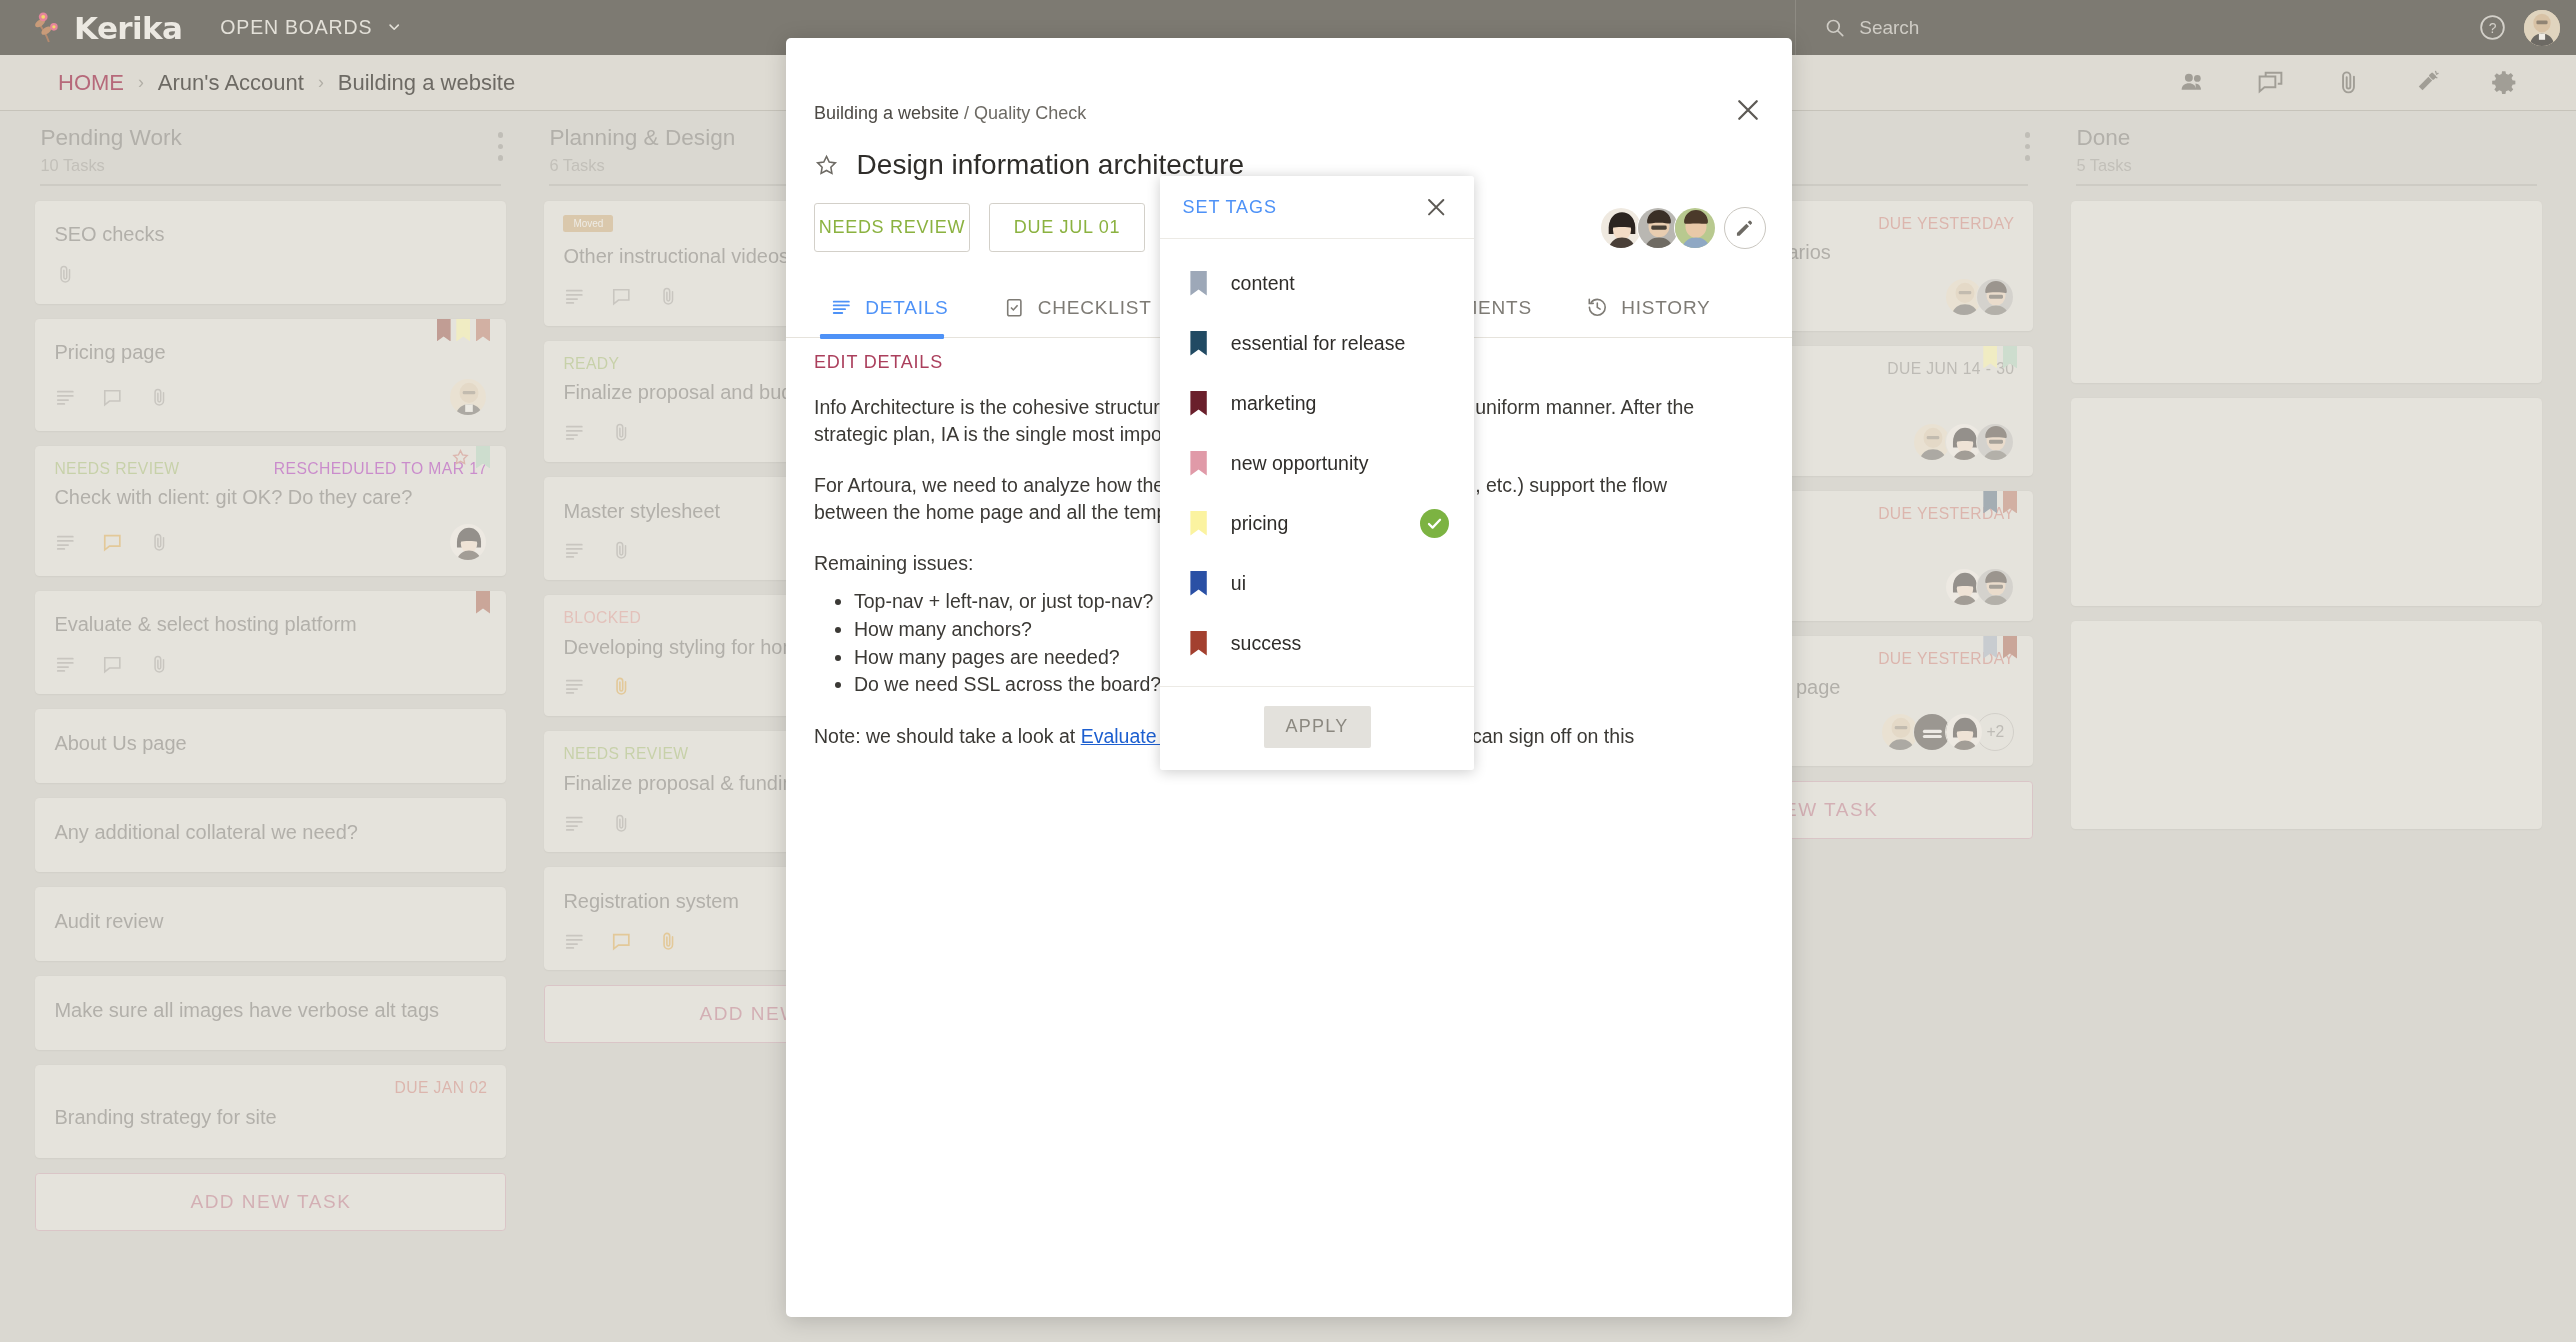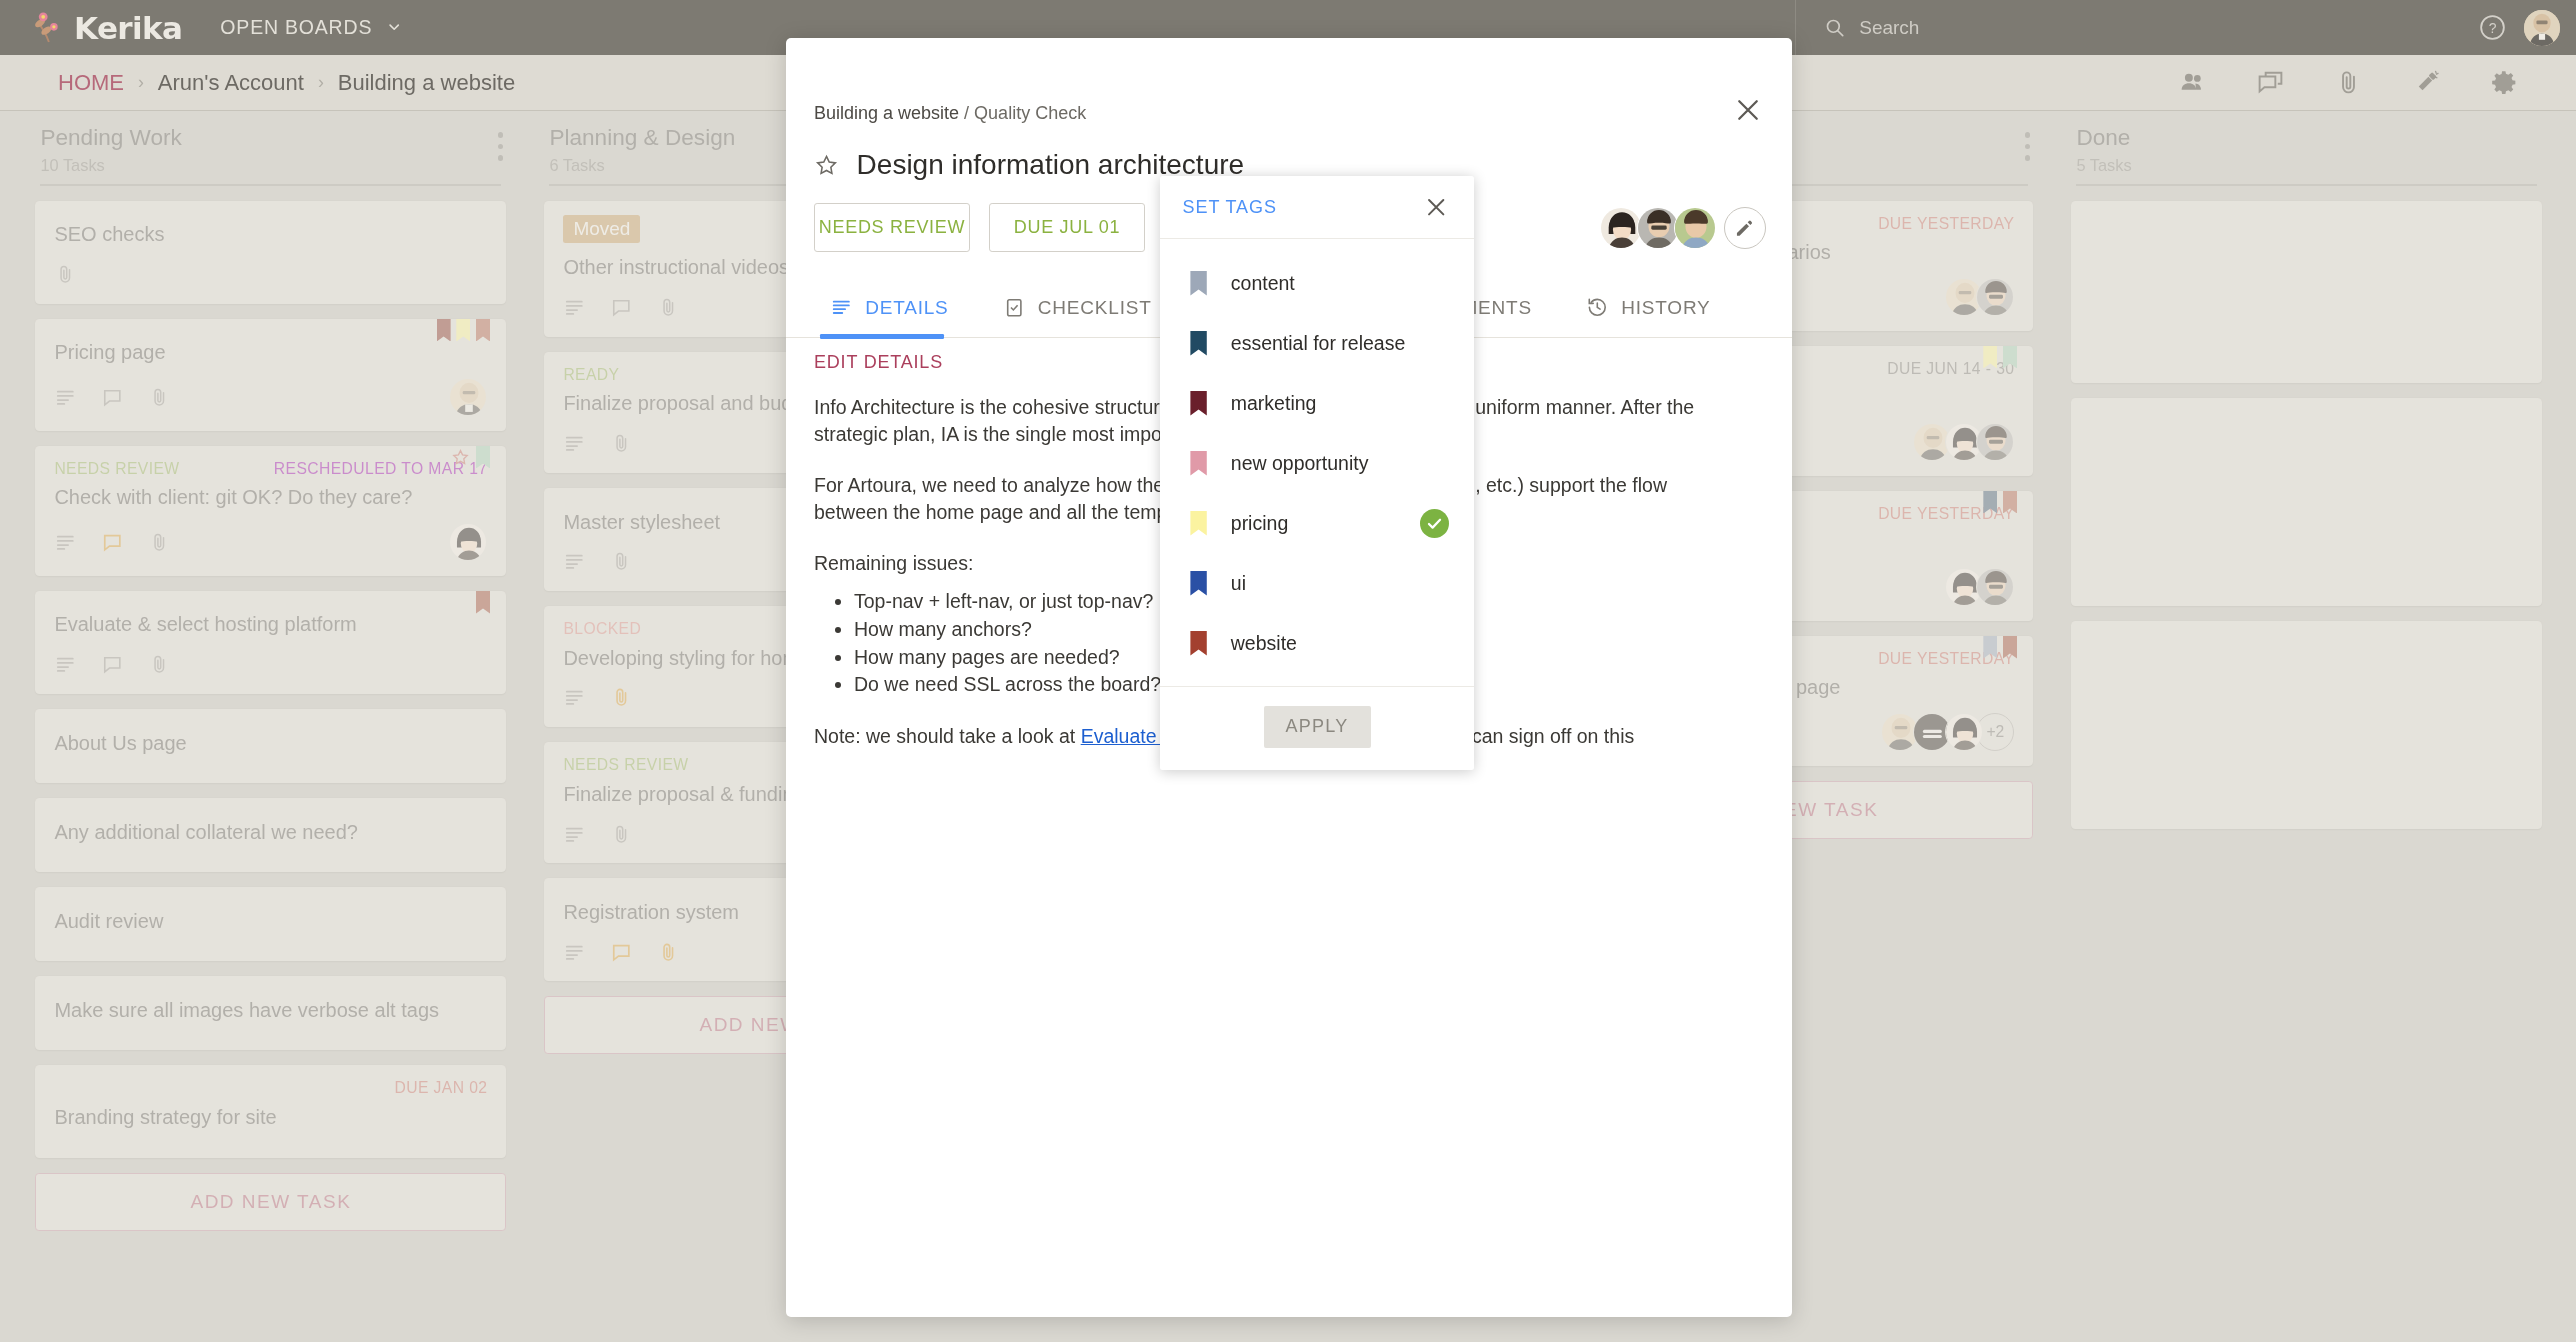--- a/index.html
+++ b/index.html
@@ -101,21 +101,21 @@
     margin-left: -6.3px; border: 1.3px solid #dedbd3; position: relative;
   }
   .av:first-child { margin-left: 0; }
   .avplus {
     width: 38px; height: 38px; border-radius: 50%; margin-left: -6.3px;
     border: 1.3px solid #b3b0a8; display: flex; align-items: center;
     justify-content: center; font-size: 15.7px; color: #86837c; background: #dedbd3;
   }
   .moved-badge {
     display: inline-block; background: #c6a069; color: #f2efe8;
-    font-size: 19px; padding: 3.1px 10px; border-radius: 2.5px; margin-bottom: 5px;
+    font-size: 10px; padding: 3.1px 10px; border-radius: 2.5px; margin-bottom: 5px;
   }
   .addnew {
     margin: 15px 5px 0 5px; border: 1.3px solid #c59aa4; border-radius: 3.8px;
     height: 58px; display: flex; align-items: center; justify-content: center;
     color: #b6697a; font-size: 19px; letter-spacing: 1.5px; background: #dedbd3;
   }
 
   
   .scrim { position: absolute; inset: 111px 0 0 0; background: rgba(235,233,227,.55); }
   .modal {
@@ -929,21 +929,21 @@
       </div>
 
 
       <div class="tp-row">
         <span class="tp-flag" style="background:#2a50a5"></span>
         <span class="tp-label">ui</span>
       </div>
 
       <div class="tp-row">
         <span class="tp-flag" style="background:#a3402f"></span>
-        <span class="tp-label">website</span>
+        <span class="tp-label">success</span>
       </div>
     </div>
     <div class="tp-foot">
       <div class="tp-apply">APPLY</div>
     </div>
   </div>
 
 </div>
 
 

